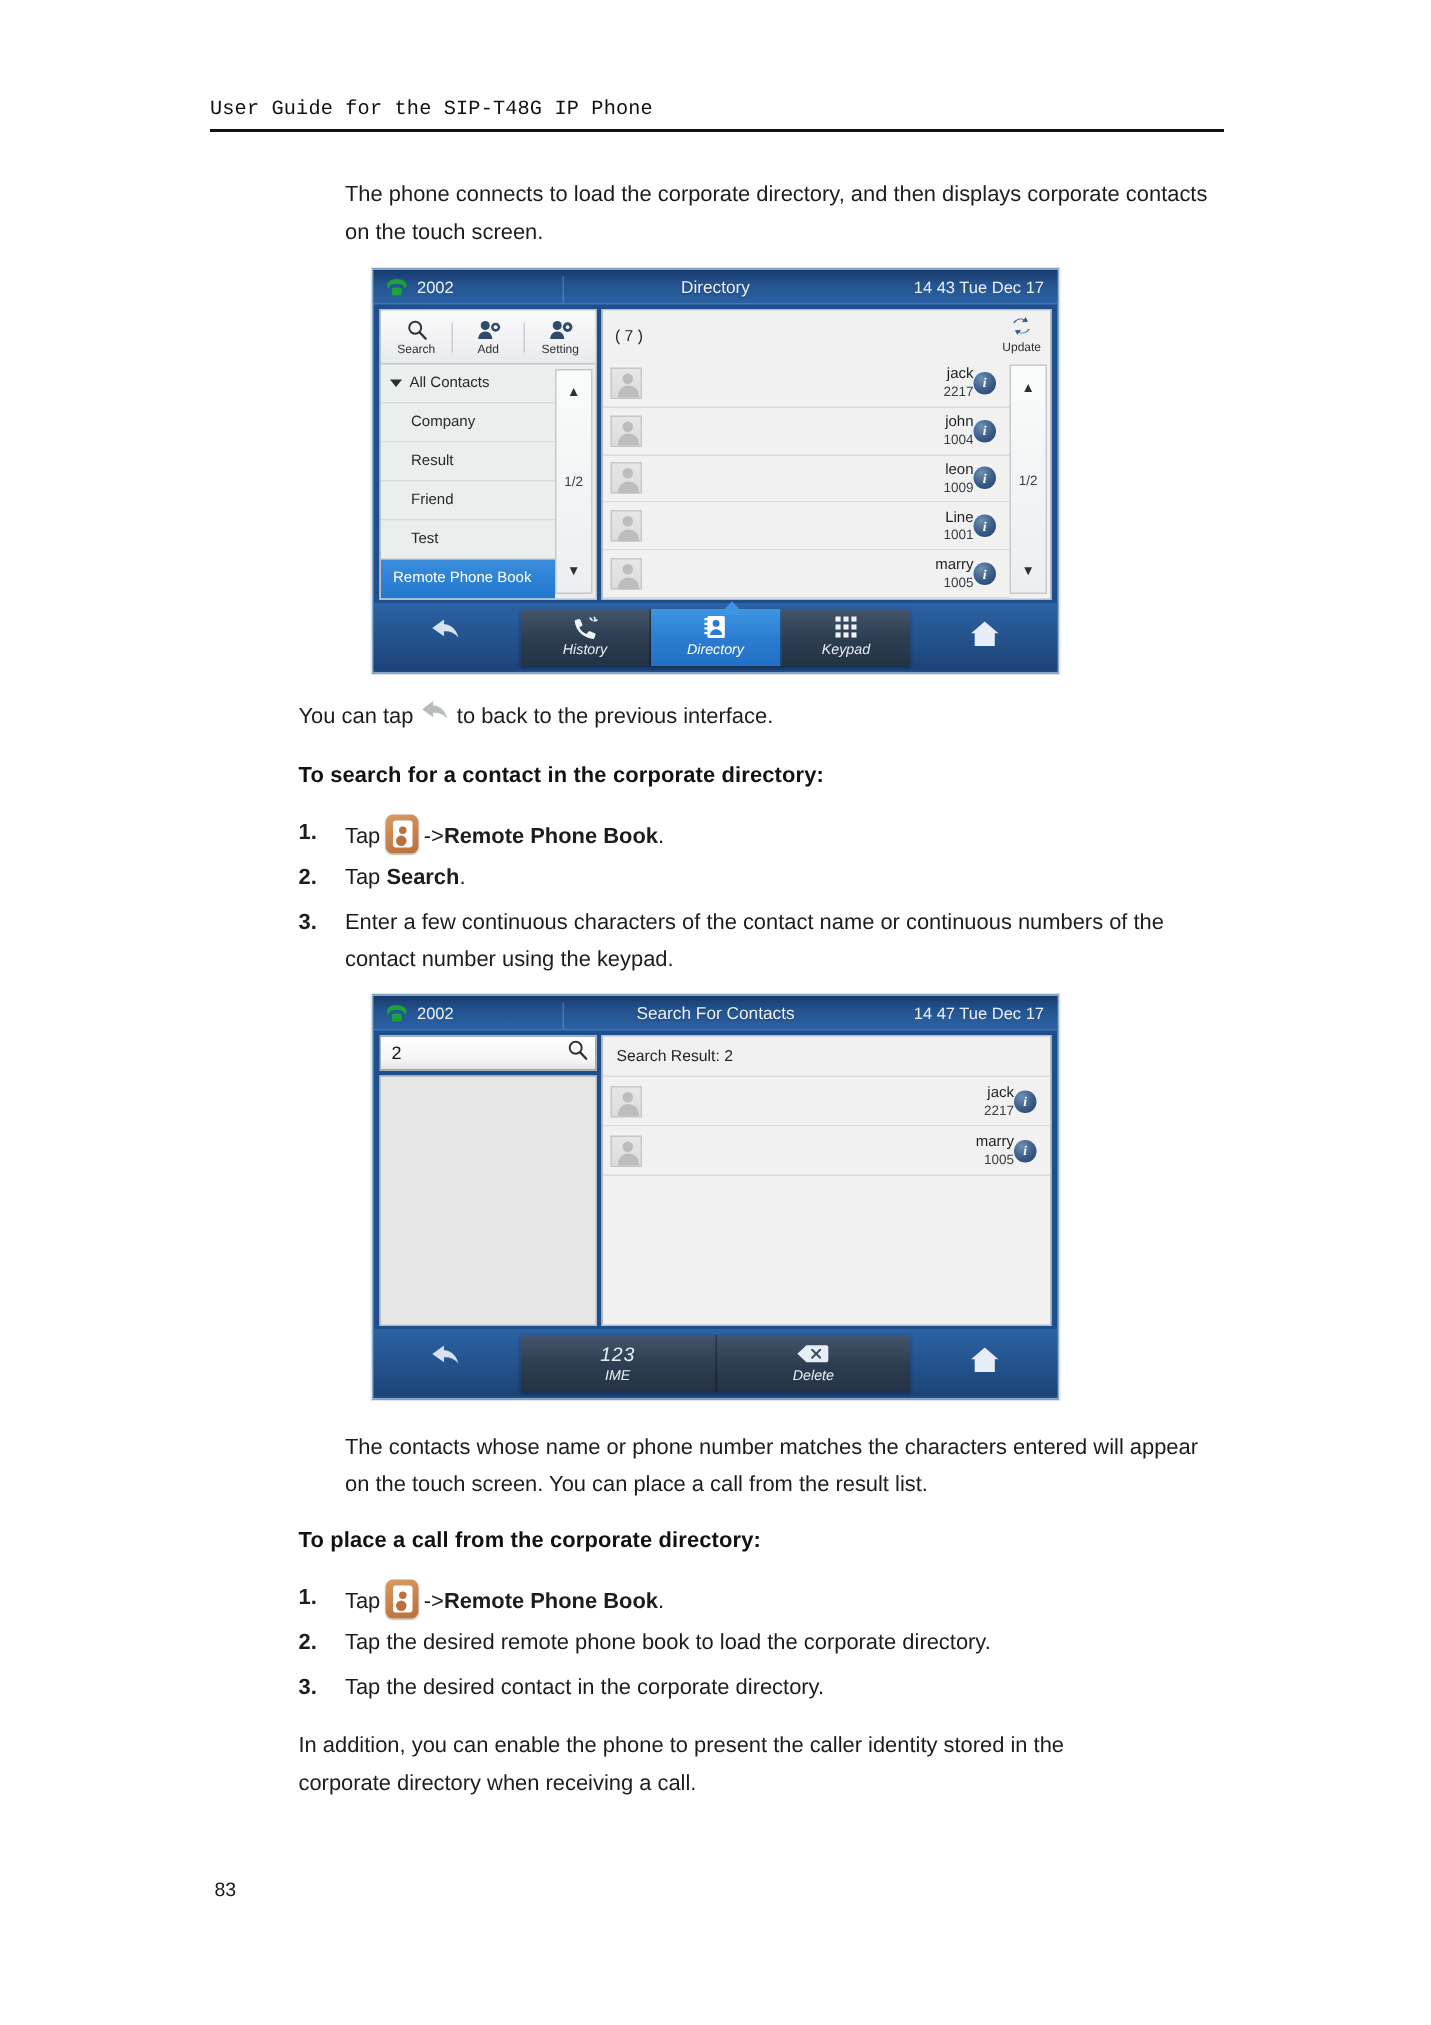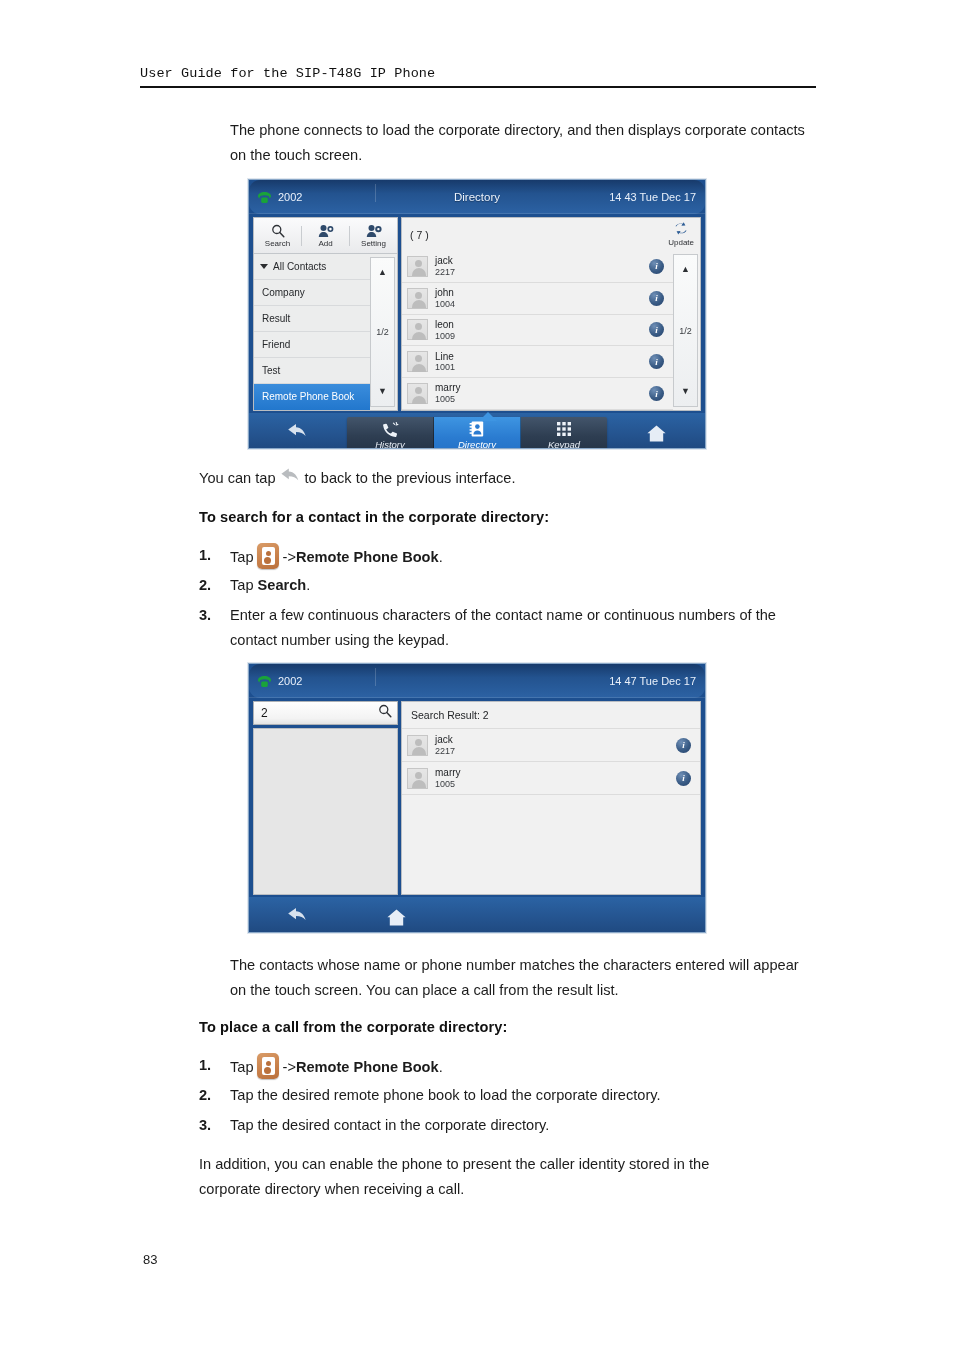--- a/index.html
+++ b/index.html
@@ -107,27 +107,26 @@
     background: #1d4f8f;
     border: 1px solid #8aa8c8;
     box-shadow: 0 0 0 1px #dfe6ee;
     overflow: hidden;
   }
   .phone.s1 { left: 248px; top: 179px; }
   .phone.s2 { left: 248px; top: 663px; }
 
   
   .ph-status {
-    height: 34px;
+    height: 23px;
     background: linear-gradient(180deg,#173a6b 0%, #23538f 40%, #2c62a4 100%);
     display:flex; align-items:center;
     position: relative;
     color:#eaf1fb;
     font-size: 11px;
-    border-radius: 11px;
   }
   .ph-status::after{
     content:"";
     position:absolute; left:0; right:0; bottom:0; height:1px;
     background: rgba(255,255,255,.12);
   }
   .ph-status .line {
     display:flex; align-items:center; gap:6px;
     padding-left: 8px; width: 150px;
   }
@@ -183,21 +182,21 @@
   .tb-ico { height:15px; display:flex; align-items:center; }
 
   .cat-wrap { flex:1; display:flex; overflow:hidden; }
   .cat-list { flex:1; display:flex; flex-direction:column; }
   .cat {
     height: 27px;
     display:flex; align-items:center;
     font-size: 10px;
     color: #26282b;
     border-bottom: 1px solid #d8dadc;
-    padding-left: 8px;
+    padding-left: 20px;
     background: #eceded;
   }
   .cat.root { padding-left: 6px; }
   .cat.root .caret {
     display:inline-block; margin-right:5px;
     border-left:4px solid transparent; border-right:4px solid transparent;
     border-top:5px solid #2b2d30;
   }
   .cat.selected {
     background: linear-gradient(180deg,#3b8ddc 0%, #2277cd 100%);
@@ -232,21 +231,21 @@
     display:flex; align-items:center; justify-content:space-between;
     padding: 0 6px 0 8px;
     font-size: 10.5px; color:#232528;
     background: #f1f1f1;
   }
   .update-btn {
     display:flex; flex-direction:column; align-items:center;
     font-size: 8px; color:#2d2f33; gap:1px;
   }
   .rp-main { flex:1; display:flex; overflow:hidden; }
-  .contact-list { flex:1; display:flex; flex-direction:column; }
+  .contact-list { flex:1; display:flex; flex-direction:column;text-align:right; }
   .contact {
     height: 33px;
     display:flex; align-items:center;
     border-bottom: 1px solid #dcdcdc;
     padding: 0 9px 0 5px;
     background:#f1f1f1;
   }
   .avatar {
     width:21px; height:21px;
     background: linear-gradient(180deg,#e6e6e6,#dcdcdc);
@@ -626,20 +625,21 @@
       <div class="line">
         <span class="phglyph">
           <svg width="15" height="13" viewBox="0 0 15 13">
             <path d="M7.5 1C3.9 1 1 2.9 1 5.1c0 .9.5 1.7 1.3 2.3l.6-1.7c0-.6 2-1.4 4.6-1.4s4.6.8 4.6 1.4l.6 1.7C13.5 6.8 14 6 14 5.1 14 2.9 11.1 1 7.5 1z" fill="#19a33a"></path>
             <rect x="4.2" y="6.6" width="6.6" height="5.4" rx="1.4" fill="#19a33a"></rect>
           </svg>
         </span>
         <span>2002</span>
       </div>
       <div class="sep"></div>
+      <div class="title">Search For Contacts</div>
       <div class="clock">14 47 Tue Dec 17</div>
     </div>
 
     <div class="ph-body">
 
       <div class="search-pane">
         <div class="search-box">
           <span class="val" placeholder="">2</span>
           <span>
             <svg width="14" height="14" viewBox="0 0 14 14">
@@ -678,20 +678,35 @@
 
     <div class="ph-foot">
       <div class="foot-side">
         <span>
           <svg width="22" height="19" viewBox="0 0 22 19">
             <path d="M9 3.2V0L1.2 5.6 9 11.2V7.9c4.3 0 7.4 1.3 9.6 4.2-.9-4.4-4.4-8.9-9.6-8.9z" fill="#d8e2ee"></path>
           </svg>
         </span>
       </div>
 
+      <div class="tabs">
+        <div class="tab">
+          <span style="font-size:13px;letter-spacing:.5px">123</span>
+          <span>IME</span>
+        </div>
+        <div class="tab">
+          <span class="tabico">
+            <svg width="22" height="13" viewBox="0 0 22 13">
+              <path d="M6.6 0.8h13.2c.8 0 1.4.6 1.4 1.4v8.6c0 .8-.6 1.4-1.4 1.4H6.6L0.6 6.5z" fill="#e8eef6"></path>
+              <path d="M10.4 3.8l5.4 5.4M15.8 3.8l-5.4 5.4" stroke="#3b4c60" stroke-width="1.3" stroke-linecap="round"></path>
+            </svg>
+          </span>
+          <span>Delete</span>
+        </div>
+      </div>
 
       <div class="foot-side">
         <span>
           <svg width="21" height="19" viewBox="0 0 21 19">
             <path d="M10.5 1.4L1.4 9.2h2.4v8.4h13.4V9.2h2.4z" fill="#e6edf6"></path>
           </svg>
         </span>
       </div>
     </div>
 

